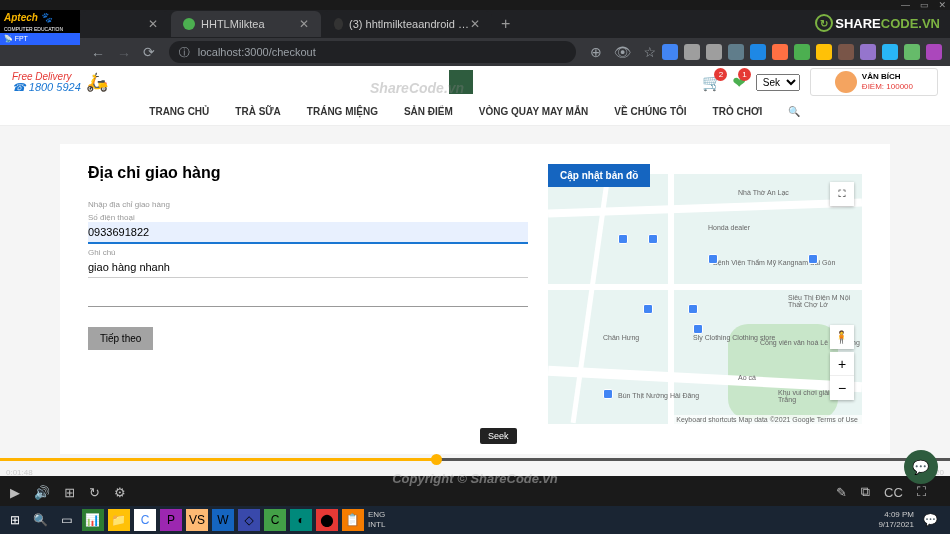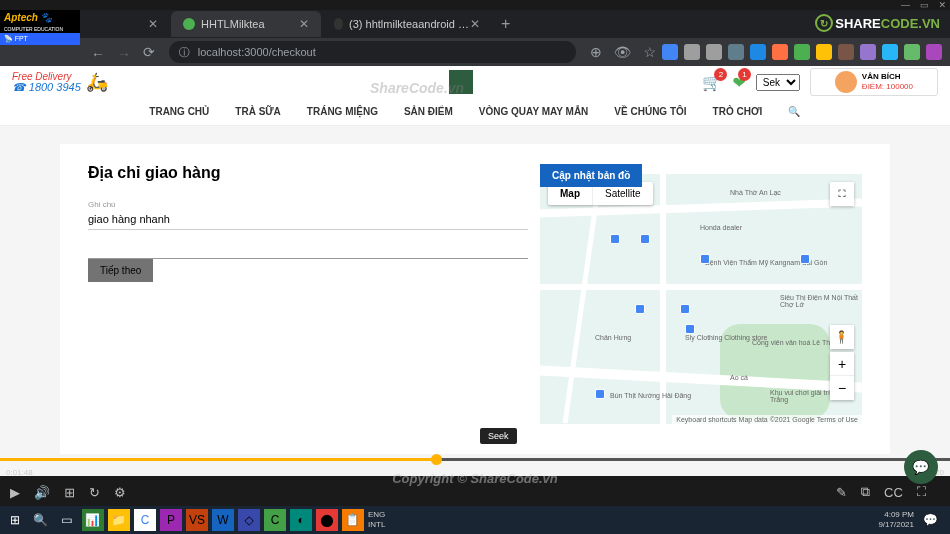--- a/index.html
+++ b/index.html
@@ -39,22 +39,22 @@
 .user-pts{color:#e53935}
 .navbar{height:28px;background:#fff;display:flex;align-items:center;justify-content:center;gap:26px;border-bottom:1px solid #eee;font-size:10px;font-weight:bold;color:#333}
 .navbar span{cursor:pointer}
 .content{background:#f5f5f5;height:350px;padding:18px 60px;position:relative}
 .card{background:#fff;height:310px;padding:20px 28px;display:flex}
 .form-side{width:440px}
 .form-title{font-size:16px;font-weight:bold;margin-bottom:18px}
 .field-label{font-size:8px;color:#999;margin-top:4px}
 .field-input{width:100%;border:none;border-bottom:1px solid #ccc;padding:4px 0;font-size:11px;outline:none;background:transparent}
 .field-input.active{background:#e8f0fe;border-bottom:2px solid #1976d2}
-.next-btn{background:#737373;border:none;padding:6px 12px;font-size:10px;cursor:pointer}
-.map-side{flex:1;margin-left:12px;position:relative}
+.next-btn{background:#a3a3a3;border:none;padding:6px 12px;font-size:10px;margin-top:20px;cursor:pointer}
+.map-side{flex:1;margin-left:20px;position:relative}
 .update-btn{background:#1565c0;color:#fff;border:none;padding:6px 12px;font-size:10px;font-weight:bold;cursor:pointer;position:absolute;top:0;left:0;z-index:3}
 .map{width:100%;height:250px;background:#e8f4f2;margin-top:10px;position:relative;overflow:hidden}
 .road{position:absolute;background:#fff}
 .map-ctrl{position:absolute;top:8px;left:8px;background:#fff;border-radius:2px;box-shadow:0 1px 3px rgba(0,0,0,0.3);display:flex;font-size:10px;z-index:2}
 .map-ctrl span{padding:6px 12px;cursor:pointer}
 .map-ctrl span:first-child{font-weight:bold;border-right:1px solid #eee}
 .fullscreen{position:absolute;top:8px;right:8px;width:24px;height:24px;background:#fff;box-shadow:0 1px 3px rgba(0,0,0,0.3);z-index:2;display:flex;align-items:center;justify-content:center;font-size:10px}
 .zoom{position:absolute;bottom:24px;right:8px;background:#fff;box-shadow:0 1px 3px rgba(0,0,0,0.3);z-index:2;width:24px}
 .zoom div{height:24px;display:flex;align-items:center;justify-content:center;font-size:14px;cursor:pointer}
 .zoom div:first-child{border-bottom:1px solid #eee}
@@ -147,21 +147,21 @@
       <div class="ext-ico" style="background: rgb(149, 117, 205);"></div>
       <div class="ext-ico" style="background: rgb(41, 182, 246);"></div>
       <div class="ext-ico" style="background: rgb(102, 187, 106);"></div>
       <div class="ext-ico" style="background: rgb(171, 71, 188);"></div>
     </div>
 </div>
 
 <div class="header">
   <div class="freedeliv">
     <div>Free Delivery</div>
-    <div class="phone">☎ 1800 3945</div>
+    <div class="phone">☎ 1800 5924</div>
   </div>
   <span style="margin-left:6px;font-size:18px">🛵</span>
   <div class="logo"></div>
   <div class="header-right">
     <span class="cart-ico">🛒<span class="badge">2</span></span>
     <span class="cart-ico" style="color:#4caf50">❤<span class="badge">1</span></span>
     <select class="search-sel"><option>Sek</option></select>
     <div class="user-box">
       <div class="avatar"></div>
       <div class="user-meta">
@@ -182,38 +182,37 @@
   <span>VÒNG QUAY MAY MẮN</span>
   <span>VỀ CHÚNG TÔI</span>
   <span>TRÒ CHƠI</span>
   <span>🔍</span>
 </div>
 
 <div class="content">
   <div class="card">
     <div class="form-side">
       <div class="form-title">Địa chỉ giao hàng</div>
+      <div class="field-label">Nhập địa chỉ giao hàng</div>
+      <div class="field-label">Số điện thoại</div>
+      <input class="field-input active" value="0933691822" style="">
       <div class="field-label">Ghi chú</div>
       <input class="field-input" value="giao hàng nhanh" style="">
       <div style="border-bottom:1px solid #999;margin-top:28px"></div>
       <button class="next-btn">Tiếp theo</button>
     </div>
     <div class="map-side">
       <button class="update-btn">Cập nhật bản đồ</button>
       <div class="map">
         <div class="park" style="left:180px;top:150px;width:110px;height:95px;border-radius:20px"></div>
         <div class="road" style="left:0;top:30px;width:100%;height:8px;transform:rotate(-2deg)"></div>
         <div class="road" style="left:0;top:110px;width:100%;height:6px"></div>
         <div class="road" style="left:0;top:200px;width:100%;height:10px;transform:rotate(3deg)"></div>
         <div class="road" style="left:120px;top:0;width:6px;height:100%"></div>
         <div class="road" style="left:40px;top:0;width:5px;height:100%;transform:rotate(8deg)"></div>
-        <div class="map-ctrl">
-          <span>Map</span>
-          <span>Satellite</span>
-        </div>
         <div class="fullscreen">⛶</div>
         <div class="pegman">🧍</div>
         <div class="zoom">
           <div>+</div>
           <div>−</div>
         </div>
         <div class="map-attr">Keyboard shortcuts   Map data ©2021 Google   Terms of Use</div>
         <div id="pois">
             <div class="map-poi" style="left: 190px; top: 15px;">Nhà Thờ An Lạc</div>
             <div class="map-poi" style="left: 160px; top: 50px;">Honda dealer</div>
@@ -270,21 +269,21 @@
 <div class="copyright">Copyright © ShareCode.vn</div>
 
 <div class="taskbar">
   <div class="tb-ico" style="color:#fff">⊞</div>
   <div class="tb-ico" style="color:#fff">🔍</div>
   <div class="tb-ico" style="color:#fff">▭</div>
   <div class="tb-ico" style="background:#2e7d32">📊</div>
   <div class="tb-ico" style="background:#ffc107">📁</div>
   <div class="tb-ico" style="background:#fff;color:#4285f4">C</div>
   <div class="tb-ico" style="background:#9c27b0">P</div>
-  <div class="tb-ico" style="background:#c2410c">VS</div>
+  <div class="tb-ico" style="background:#fdba74">VS</div>
   <div class="tb-ico" style="background:#1565c0">W</div>
   <div class="tb-ico" style="background:#3949ab">◇</div>
   <div class="tb-ico" style="background:#43a047">C</div>
   <div class="tb-ico" style="background:#00897b">◐</div>
   <div class="tb-ico" style="background:#e53935">⬤</div>
   <div class="tb-ico" style="background:#f57c00">📋</div>
   <div class="tb-lang">
     <div>ENG</div>
       <div>INTL</div>
   </div>

